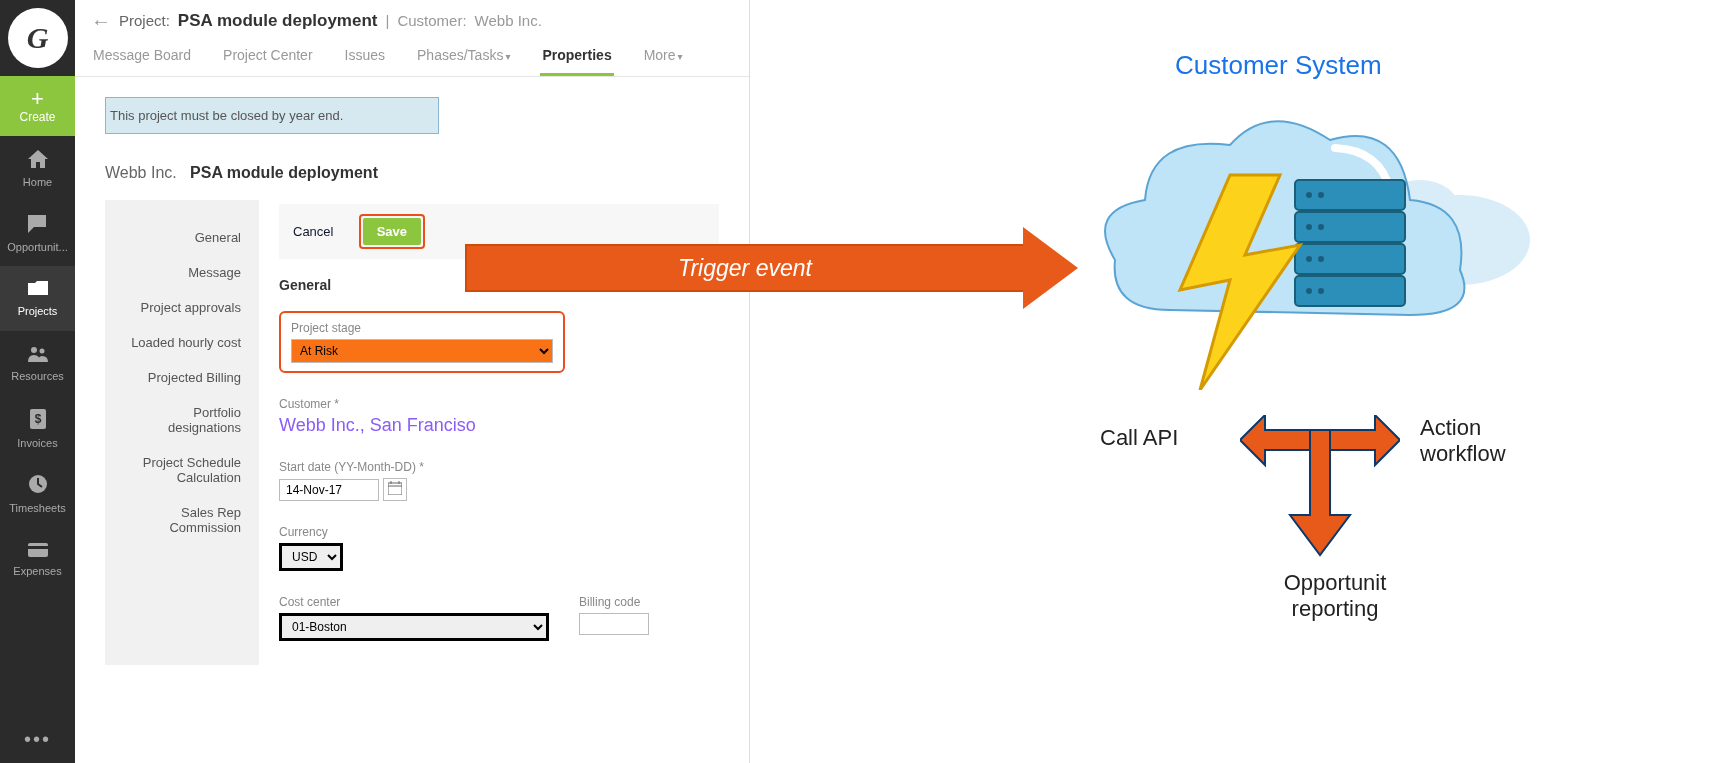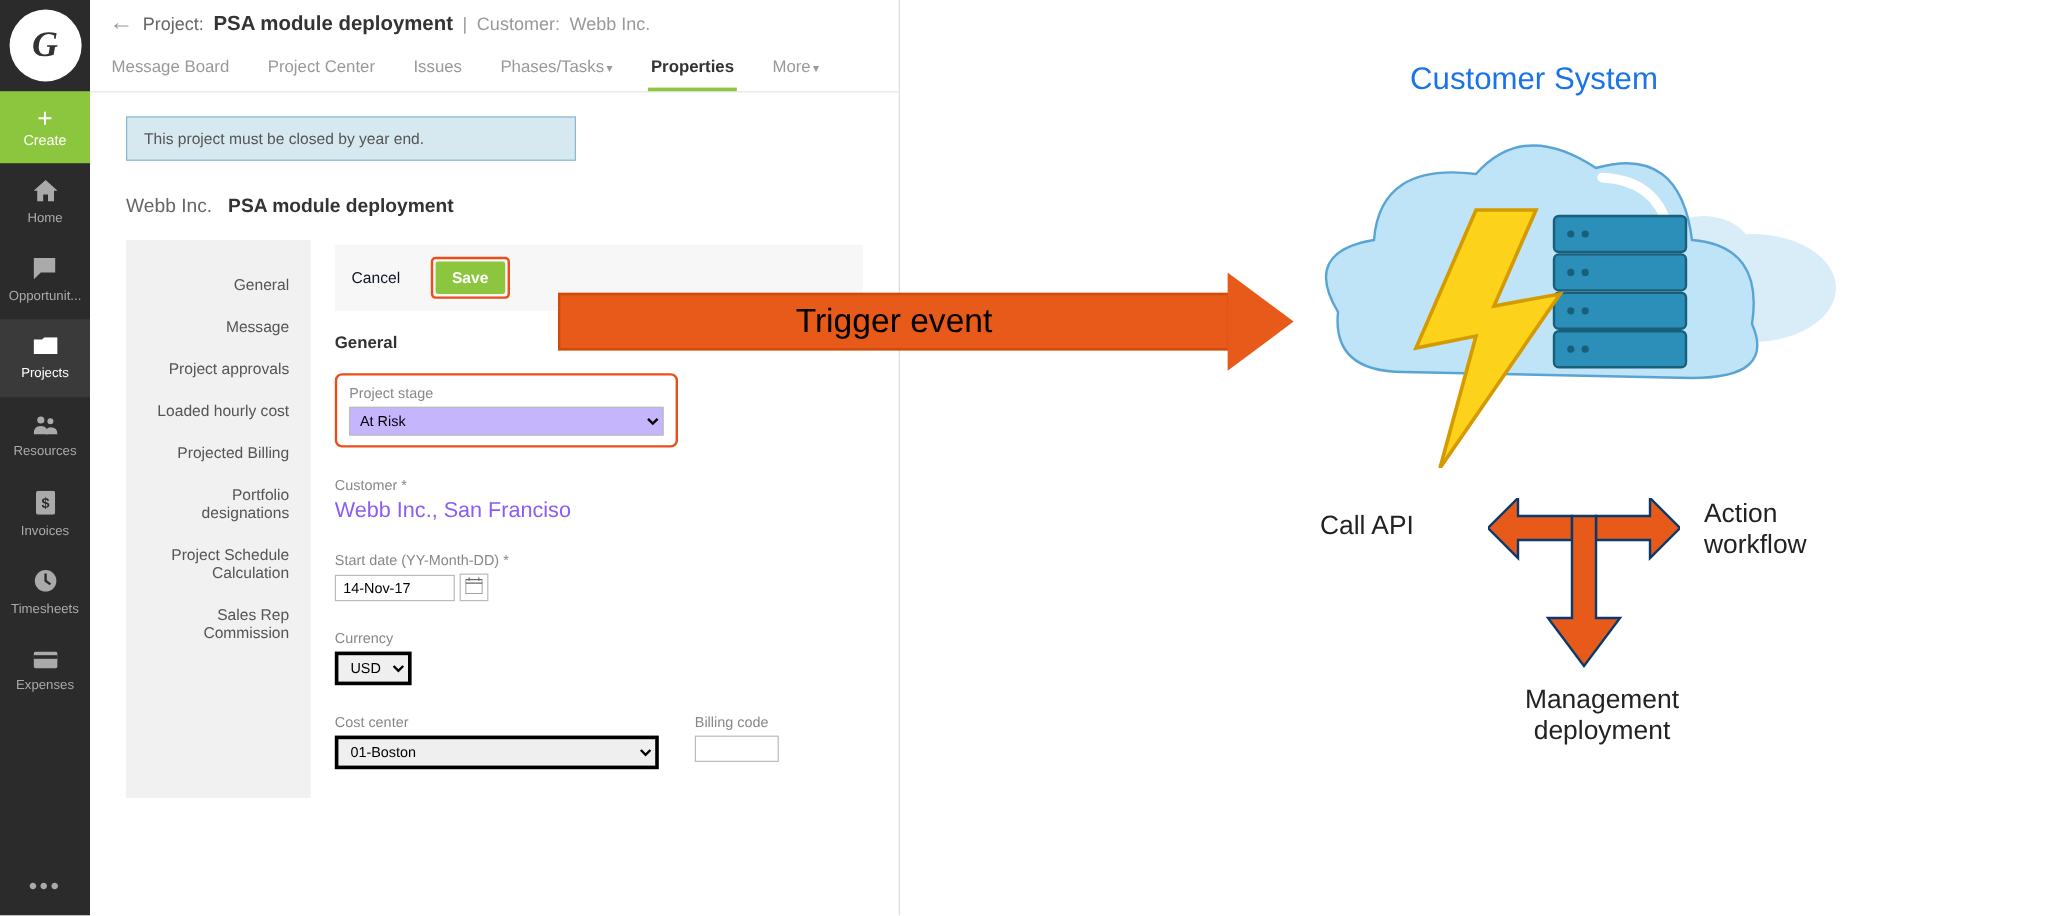--- a/index.html
+++ b/index.html
@@ -23,60 +23,60 @@
 .header-row .back-arrow { color: #999; font-size: 20px; cursor: pointer; }
 .header-row .proj-name { font-weight: bold; color: #333; font-size: 17px; }
 .header-row .customer { color: #999; font-size: 15px; }
 .tabs { display: flex; gap: 28px; margin-top: 10px; }
 .tab { color: #999; padding: 6px 2px 10px 2px; cursor: pointer; font-size: 14px; }
 .tab.active { color: #333; font-weight: bold; border-bottom: 3px solid #8cc63e; }
 .tab .chev { font-size: 10px; margin-left: 2px; }
 
 
 .body-area { padding: 20px 30px; }
-.notice { background: #d6e8f0; border: 1px solid #88b8d0; padding: 10px 14px; width: 375px; color: #555; margin-bottom: 30px; }
+.notice { background: #d6e8f0; border: 1px solid #88b8d0; padding: 10px 4px; width: 334px; color: #555; margin-bottom: 30px; }
 .breadcrumb-title { color: #666; font-size: 16px; margin-bottom: 18px; }
 .breadcrumb-title .bold { color: #333; font-weight: bold; }
 
 .form-area { display: flex; gap: 0; }
 .side-menu { width: 190px; background: #f1f1f1; padding: 20px 0; }
 .side-menu-item { text-align: right; padding: 10px 18px; color: #555; font-size: 13px; cursor: pointer; }
 
 .form-panel { flex: 1; background: #fff; padding: 4px 0 0 20px; }
 .action-bar { background: #f7f7f7; display: flex; align-items: center; gap: 18px; width: 440px; padding: 10px 14px; margin-bottom: 18px; }
 .cancel-link { color: #0f172a; cursor: pointer; }
 .save-btn-wrap { border: 2px solid #e94e1b; border-radius: 4px; padding: 2px; margin-left: auto; margin-right: 280px; }
 .save-btn { background: #8cc63e; color: #fff; border: none; padding: 6px 14px; font-weight: bold; border-radius: 2px; cursor: pointer; font-size: 13px; }
 
 .section-head { font-weight: bold; font-size: 14px; margin-bottom: 18px; }
 
 .field { margin-bottom: 24px; }
 .field-label { color: #888; font-size: 12px; margin-bottom: 4px; }
 .field-value { color: #8b5cf6; font-weight: normal; font-size: 18px; }
 
 .highlight-box { border: 2px solid #e94e1b; border-radius: 6px; padding: 8px 10px; width: 286px; }
-.select { width: 100%; border: 1px solid #bbb; padding: 3px 4px; font-size: 12px; background: #c4b5fd; }
+.select { width: 100%; border: 1px solid #bbb; padding: 3px 4px; font-size: 12px; background: #f97316; }
 
 .date-row { display: flex; align-items: center; gap: 4px; }
 .date-input { border: 1px solid #bbb; padding: 3px 6px; width: 100px; font-size: 12px; }
 .cal-icon { border: 1px solid #bbb; padding: 2px 4px; font-size: 12px; cursor: pointer; }
 
 .small-select { border: 3px solid #000000; padding: 3px 6px; font-size: 12px; }
 
 .two-col { display: flex; gap: 30px; }
 .cost-select { width: 270px; }
 .billing-input { border: 1px solid #bbb; padding: 3px 6px; width: 70px; font-size: 12px; }
 
 
 .diagram { position: absolute; left: 750px; top: 0; width: 960px; height: 588px; }
 .cs-title { position: absolute; left: 425px; top: 50px; color: #1a74e8; font-size: 26px; }
 
 
 .big-arrow { position: absolute; left: 468px; top: 232px; width: 625px; height: 72px; }
-.big-arrow-body { position: absolute; left: 0; top: 12px; width: 560px; height: 48px; background: #e85a1a; border: 2px solid #d04a0a; display: flex; align-items: center; justify-content: center; color: #000000; font-size: 28px; }
+.big-arrow-body { position: absolute; left: 0; top: 12px; width: 560px; height: 48px; background: #e85a1a; border: 2px solid #d04a0a; display: flex; align-items: center; justify-content: center; color: #ffffff; font-size: 23px; font-style: italic; }
 .big-arrow-head { position: absolute; left: 558px; top: -5px; width: 0; height: 0; border-top: 41px solid transparent; border-bottom: 41px solid transparent; border-left: 55px solid #e85a1a; }
 
 
 .cloud-area { position: absolute; left: 340px; top: 110px; width: 440px; height: 280px; }
 
 
 .t-junction { position: absolute; left: 490px; top: 415px; width: 160px; height: 140px; }
 
 .label { position: absolute; font-size: 22px; color: #222; }
 .label.call-api { left: 350px; top: 425px; }
@@ -303,14 +303,14 @@
       <path d="M70 15 L25 15 L25 0 L0 25 L25 50 L25 35 L70 35 Z" fill="#e85a1a" stroke="#0a3a6b" stroke-width="2"></path>
 
       <path d="M90 15 L135 15 L135 0 L160 25 L135 50 L135 35 L90 35 Z" fill="#e85a1a" stroke="#0a3a6b" stroke-width="2"></path>
 
       <path d="M70 15 L90 15 L90 100 L110 100 L80 140 L50 100 L70 100 Z" fill="#e85a1a" stroke="#0a3a6b" stroke-width="2"></path>
     </svg>
   </div>
 
   <div class="label call-api">Call API</div>
   <div class="label action-wf">Action workflow</div>
-  <div class="label mgmt">Management deployment</div>
+  <div class="label mgmt">Opportunit reporting</div>
 </div>
 
 </body></html>

